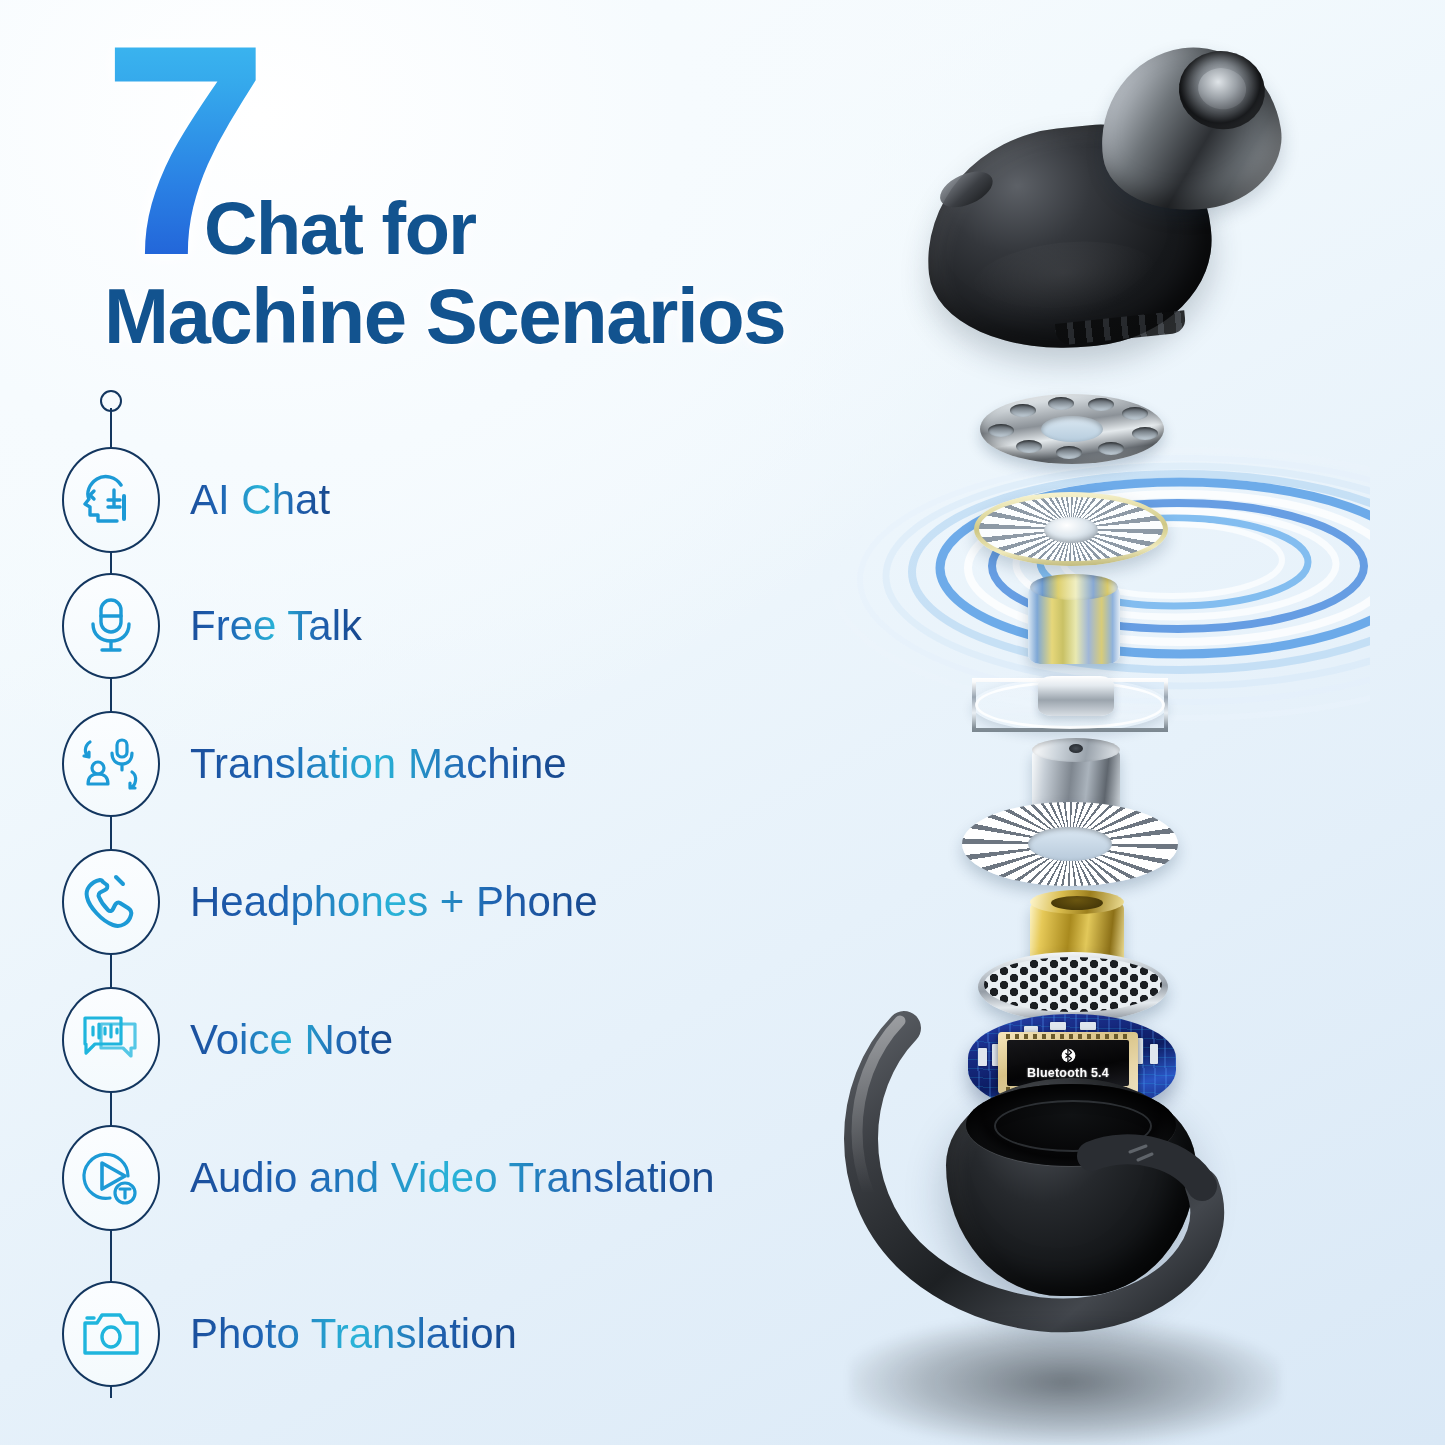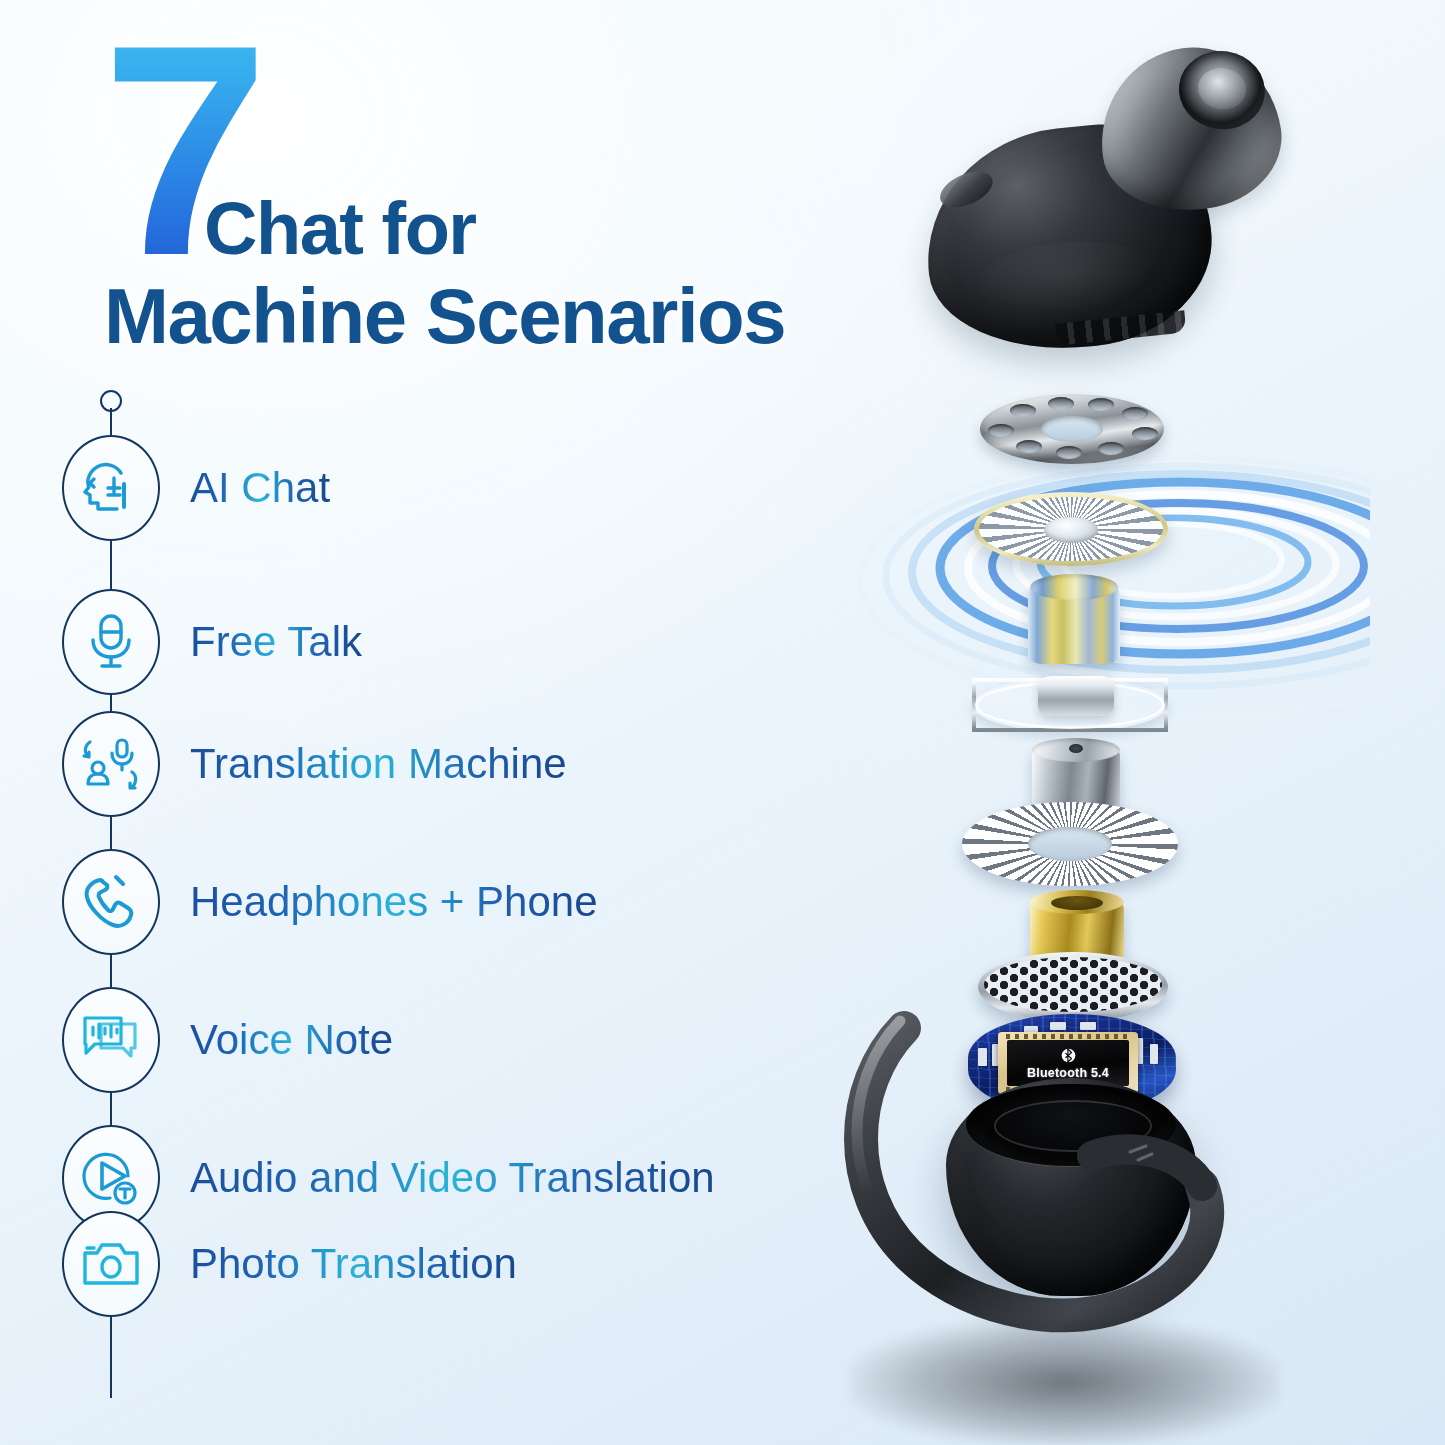--- a/index.html
+++ b/index.html
@@ -324,33 +324,33 @@
 <div class="headline-wrap">
   <div class="big-seven">7</div>
   <div class="head-line1">Chat for</div>
   <div class="head-line2">Machine Scenarios</div>
 </div>
 
 <div class="timeline">
   <div class="spine"></div>
   <div class="pin-dot"></div>
 
-  <div class="mode-row" style="top:42px;">
+  <div class="mode-row" style="top:54px;">
     <div class="mode-badge">
       <svg width="62" height="58" viewBox="0 0 62 58" fill="none" stroke="#1c9ad6" stroke-width="3.4" stroke-linecap="round" stroke-linejoin="round">
         <path d="M41 14 C36 6 25 3 17 8 C9 13 6 22 9 28 L5 33 L10 36 L10 44 L18 44 L18 50 L37 50"></path>
         <path d="M14 20 L10 24 L14 28"></path>
         <path d="M28 44 L28 27 M22 37 L34 37 M22 44 L34 44" transform="translate(6,-8)"></path>
         <path d="M44 25 L44 48" stroke-width="4"></path>
       </svg>
     </div>
     <div class="mode-label">AI Chat</div>
   </div>
 
-  <div class="mode-row" style="top:196px;">
+  <div class="mode-row" style="top:180px;">
     <div class="mode-badge">
       <svg width="54" height="60" viewBox="0 0 54 60" fill="none" stroke="#1c9ad6" stroke-width="3.4" stroke-linecap="round" stroke-linejoin="round">
         <rect x="17" y="4" width="20" height="32" rx="10"></rect>
         <path d="M17 20 H37"></path>
         <path d="M9 28 C9 39 17 45 27 45 C37 45 45 39 45 28"></path>
         <path d="M27 45 V54 M18 54 H36"></path>
       </svg>
     </div>
     <div class="mode-label">Free Talk</div>
   </div>
@@ -396,21 +396,21 @@
     <div class="mode-badge">
       <svg width="60" height="52" viewBox="0 0 60 52" fill="none" stroke="#1fb5dd" stroke-width="3.2" stroke-linecap="round" stroke-linejoin="round">
         <path d="M20 10 H54 V34 H50 V42 L42 34 H20 Z" opacity=".75"></path>
         <path d="M4 4 H40 V30 H14 L5 39 V30 H4 Z"></path>
         <path d="M12 13 V21 M18 10 V24 M24 14 V20 M30 11 V23 M36 15 V19"></path>
       </svg>
     </div>
     <div class="mode-label">Voice Note</div>
   </div>
 
-  <div class="mode-row" style="top:818px;">
+  <div class="mode-row" style="top:888px;">
     <div class="mode-badge">
       <svg width="60" height="50" viewBox="0 0 60 50" fill="none" stroke="#1fb5dd" stroke-width="3.4" stroke-linecap="round" stroke-linejoin="round">
         <path d="M4 14 H16 L21 6 H39 L44 14 H56 V44 H4 Z"></path>
         <ellipse cx="30" cy="28" rx="9" ry="10"></ellipse>
         <path d="M6 9 H13"></path>
       </svg>
     </div>
     <div class="mode-label">Photo Translation</div>
   </div>
 </div>

